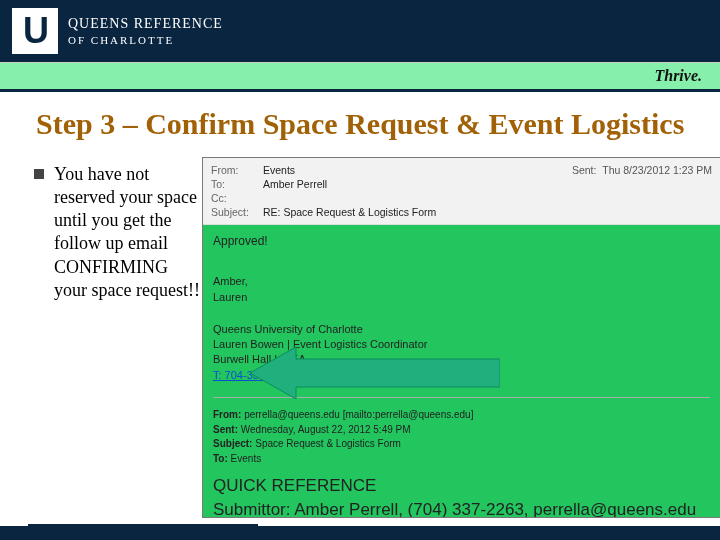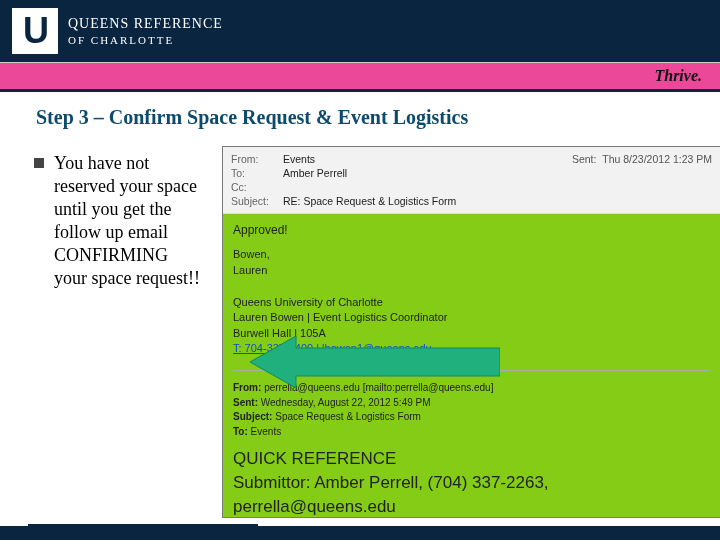--- a/index.html
+++ b/index.html
@@ -4,36 +4,36 @@
 <style>
   * { margin: 0; padding: 0; box-sizing: border-box; }
   html, body { width: 720px; height: 540px; font-family: Georgia, 'Times New Roman', serif; background: #fff; overflow: hidden; }
   .slide { width: 720px; height: 540px; display: flex; flex-direction: column; }
   .header-band { background: #0a2540; height: 62px; display: flex; align-items: center; padding: 8px 12px; }
   .logo-box { background: #fff; width: 46px; height: 46px; display: flex; align-items: center; justify-content: center; margin-right: 10px; }
   .logo-u { font-family: Arial, sans-serif; font-weight: 900; font-size: 36px; color: #0a2540; letter-spacing: -2px; }
   .logo-text { color: #fff; font-family: Georgia, serif; }
   .logo-line1 { font-size: 14px; letter-spacing: 1px; }
   .logo-line2 { font-size: 11px; letter-spacing: 2px; margin-top: 2px; }
-  .thrive-band { background: #ec4899; height: 30px; display: flex; align-items: center; justify-content: flex-end; padding-right: 18px; border-top: 1px solid #ccc; border-bottom: 3px solid #0a2540; }
+  .thrive-band { background: #86efac; height: 30px; display: flex; align-items: center; justify-content: flex-end; padding-right: 18px; border-top: 1px solid #ccc; border-bottom: 3px solid #0a2540; }
   .thrive { font-style: italic; font-weight: bold; font-size: 16px; color: #111; }
-  .title { color: #0c4a6e; font-size: 20px; font-weight: bold; padding: 14px 30px 6px 36px; line-height: 1.18; }
-  .body { flex: 1; display: flex; padding: 10px 0 0 34px; position: relative; gap: 20px; }
+  .title { color: #a16207; font-size: 30px; font-weight: bold; padding: 14px 30px 6px 36px; line-height: 1.18; }
+  .body { flex: 1; display: flex; padding: 10px 0 0 34px; position: relative; }
   .bullet-col { width: 168px; padding-top: 6px; }
   .bullet { display: flex; font-size: 18px; line-height: 1.28; color: #000; }
   .bullet .sq { width: 10px; height: 10px; background: #444; margin-top: 6px; margin-right: 10px; flex-shrink: 0; }
   .email-col { flex: 1; position: relative; }
-  .email-pane { position: absolute; left: 0; top: 0; right: 0; bottom: 0; border: 1px solid #7a7a7a; border-right: none; background: #84cc16; font-family: "Segoe UI", Tahoma, Arial, sans-serif; font-size: 11px; color: #333; overflow: hidden; }
+  .email-pane { position: absolute; left: 0; top: 0; right: 0; bottom: 0; border: 1px solid #7a7a7a; border-right: none; background: #22c55e; font-family: "Segoe UI", Tahoma, Arial, sans-serif; font-size: 11px; color: #333; overflow: hidden; }
   .msg-header { background: #f2f2f2; padding: 6px 8px 4px 8px; border-bottom: 1px solid #ddd; }
   .hdr-row { display: flex; margin-bottom: 2px; }
   .hdr-label { width: 52px; color: #666; font-size: 10.5px; }
   .hdr-value { font-size: 10.5px; color: #222; flex: 1; }
   .hdr-sent { margin-left: auto; color: #555; font-size: 10.5px; }
   .msg-body-area { padding: 8px 10px; font-size: 11px; line-height: 1.45; color: #222; }
-  .approved { font-size: 12px; margin-bottom: 8px; }
+  .approved { font-size: 12px; margin-bottom: 23px; }
   .sig { margin-top: 16px; font-size: 11px; color: #222; line-height: 1.4; }
   .link { color: #0a4fcf; text-decoration: underline; }
   .divider { border: none; border-top: 1px solid #aaa; margin: 14px 0 10px 0; }
   .fwd-block { font-size: 10px; line-height: 1.45; }
   .fwd-block .lbl { font-weight: bold; }
   .quickref { font-size: 17px; line-height: 1.4; margin-top: 8px; }
   .arrow { position: absolute; left: 250px; top: 200px; width: 250px; height: 52px; }
   .footer-band { background: #0a2540; height: 14px; }
   .footer-rule-wrap { padding: 6px 28px 0 28px; }
   .footer-rule { border: none; border-top: 2px solid #0a2540; width: 230px; }
@@ -84,21 +84,21 @@
             <span class="hdr-value"></span>
           </div>
           <div class="hdr-row">
             <span class="hdr-label">Subject:</span>
             <span class="hdr-value">RE: Space Request &amp; Logistics Form</span>
           </div>
         </div>
 
         <div class="msg-body-area">
           <div class="approved">Approved!</div>
-          <div>Bowen,</div>
+          <div>Amber,</div>
           <div>Lauren</div>
 
           <div class="sig">
             <div>Queens University of Charlotte</div>
             <div>Lauren Bowen | Event Logistics Coordinator</div>
             <div>Burwell Hall | 105A</div>
             <div><span class="link">T: 704-337-2400 | lbowen1@queens.edu</span></div>
           </div>
 
           <hr class="divider">

